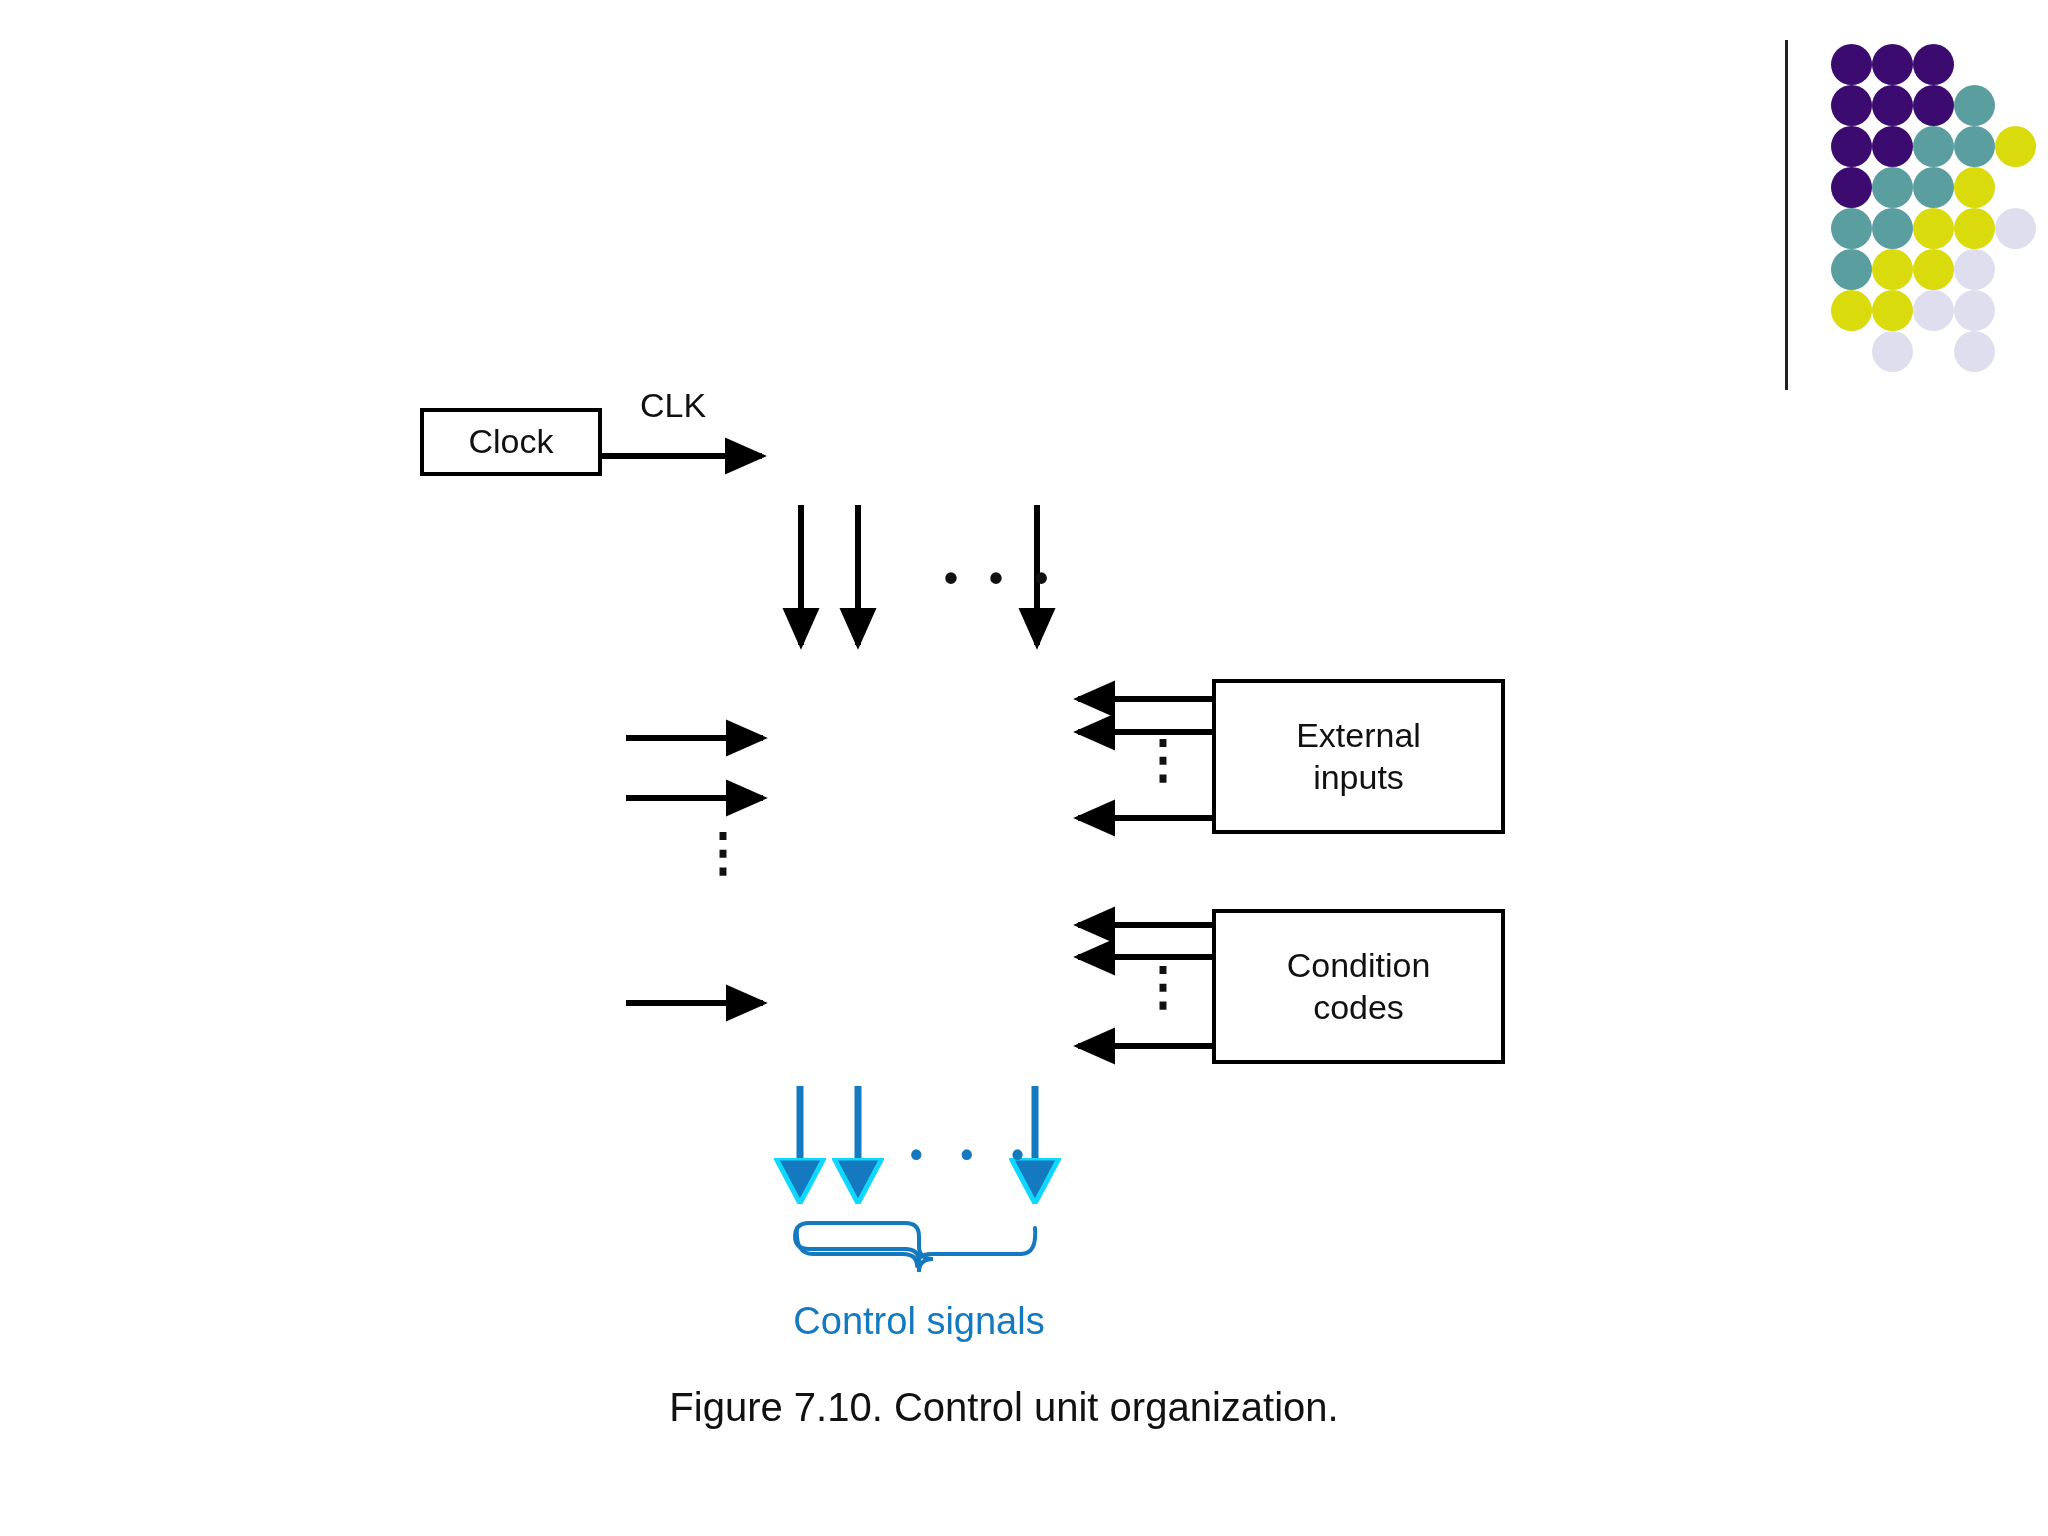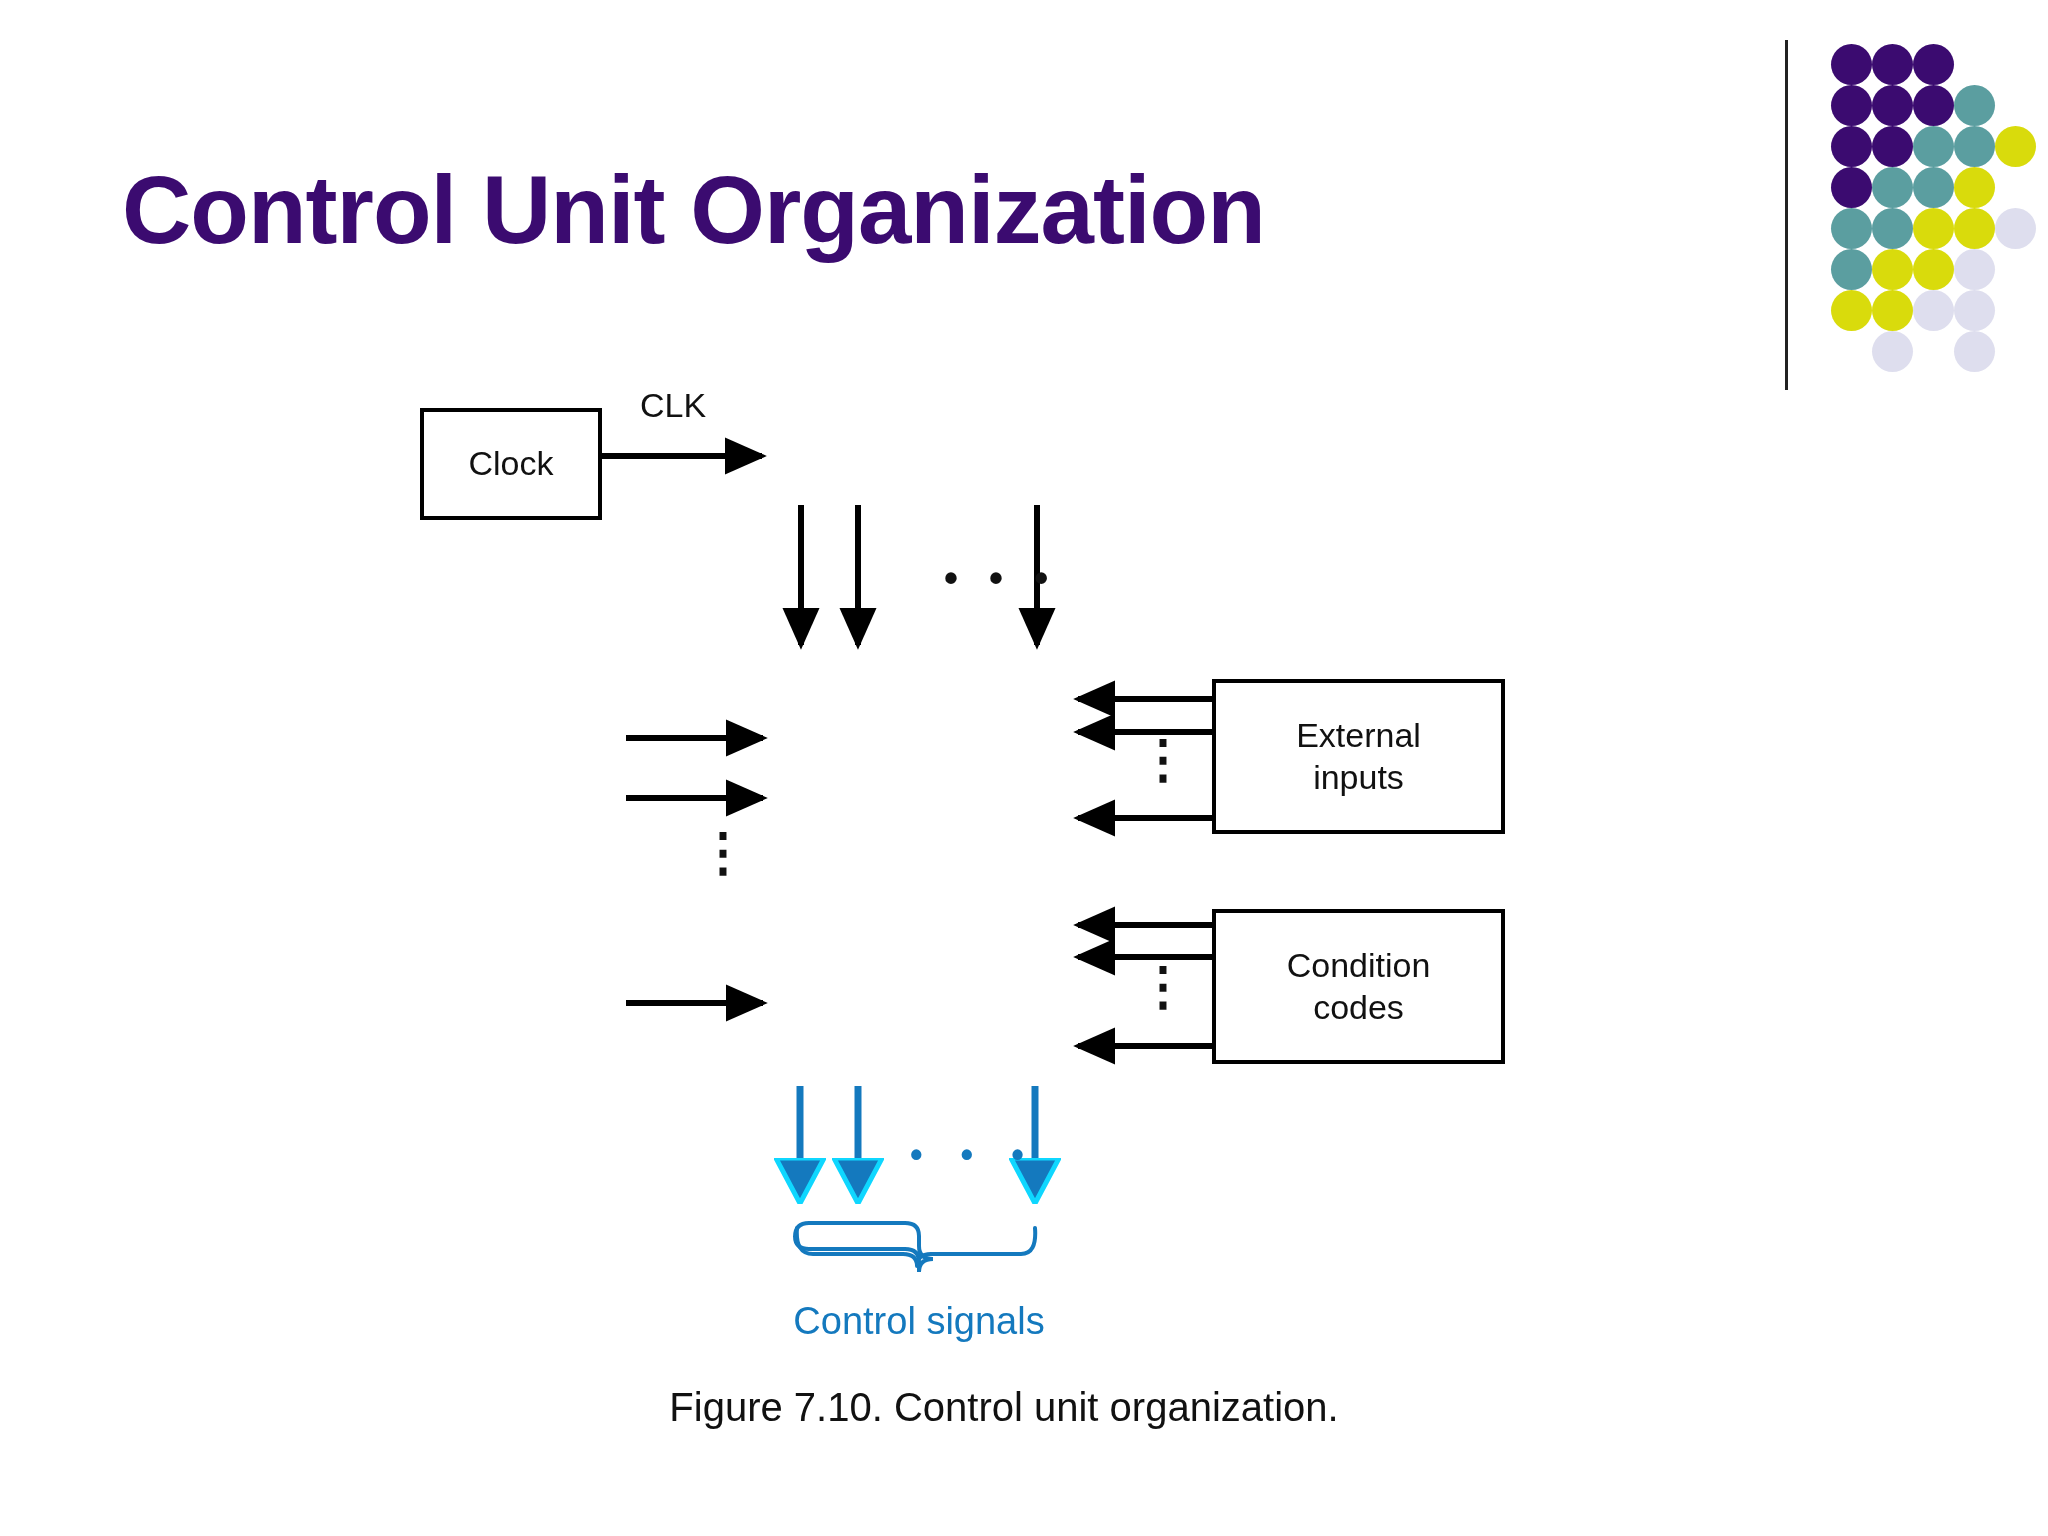--- a/index.html
+++ b/index.html
@@ -41,21 +41,21 @@
     box-sizing:border-box;
     display:flex;
     align-items:center;
     justify-content:center;
     text-align:center;
     font-size:34px;
     color:#111111;
     line-height:1.22;
     font-family:"Liberation Sans", sans-serif;
   }
-  #box-clock{left:420px; top:408px; width:182px; height:112px;}
+  #box-clock{left:420px; top:408px; width:182px; height:68px;}
   #box-step-counter{left:772px; top:385px; width:295px; height:120px;}
   #box-decoder{left:772px; top:655px; width:295px; height:430px;}
   #box-ir{left:511px; top:700px; width:115px; height:346px;}
   #box-external{left:1212px; top:679px; width:293px; height:155px;}
   #box-condition{left:1212px; top:909px; width:293px; height:155px;}
 
   .lbl{
     position:absolute;
     font-size:34px;
     color:#111111;
@@ -75,21 +75,20 @@
   #lbl-control-signals{transform:translateX(-105px);}
   #lbl-caption{transform:translateX(-20px);}
 
   svg.layer{position:absolute;left:0;top:0;width:2048px;height:1536px;}
 </style>
 </head>
 <body>
 
 <div class="slide">
 
-  <div class="title">Control Unit Organization</div>
 
   <div class="logo">
     <div class="logo-rule"></div>
     <div id="logo-dots">
         <div class="dot" style="left: 76px; top: 24px; background: rgb(59, 11, 112);"></div>
         <div class="dot" style="left: 117px; top: 24px; background: rgb(59, 11, 112);"></div>
         <div class="dot" style="left: 158px; top: 24px; background: rgb(59, 11, 112);"></div>
         <div class="dot" style="left: 76px; top: 65px; background: rgb(59, 11, 112);"></div>
         <div class="dot" style="left: 117px; top: 65px; background: rgb(59, 11, 112);"></div>
         <div class="dot" style="left: 158px; top: 65px; background: rgb(59, 11, 112);"></div>

